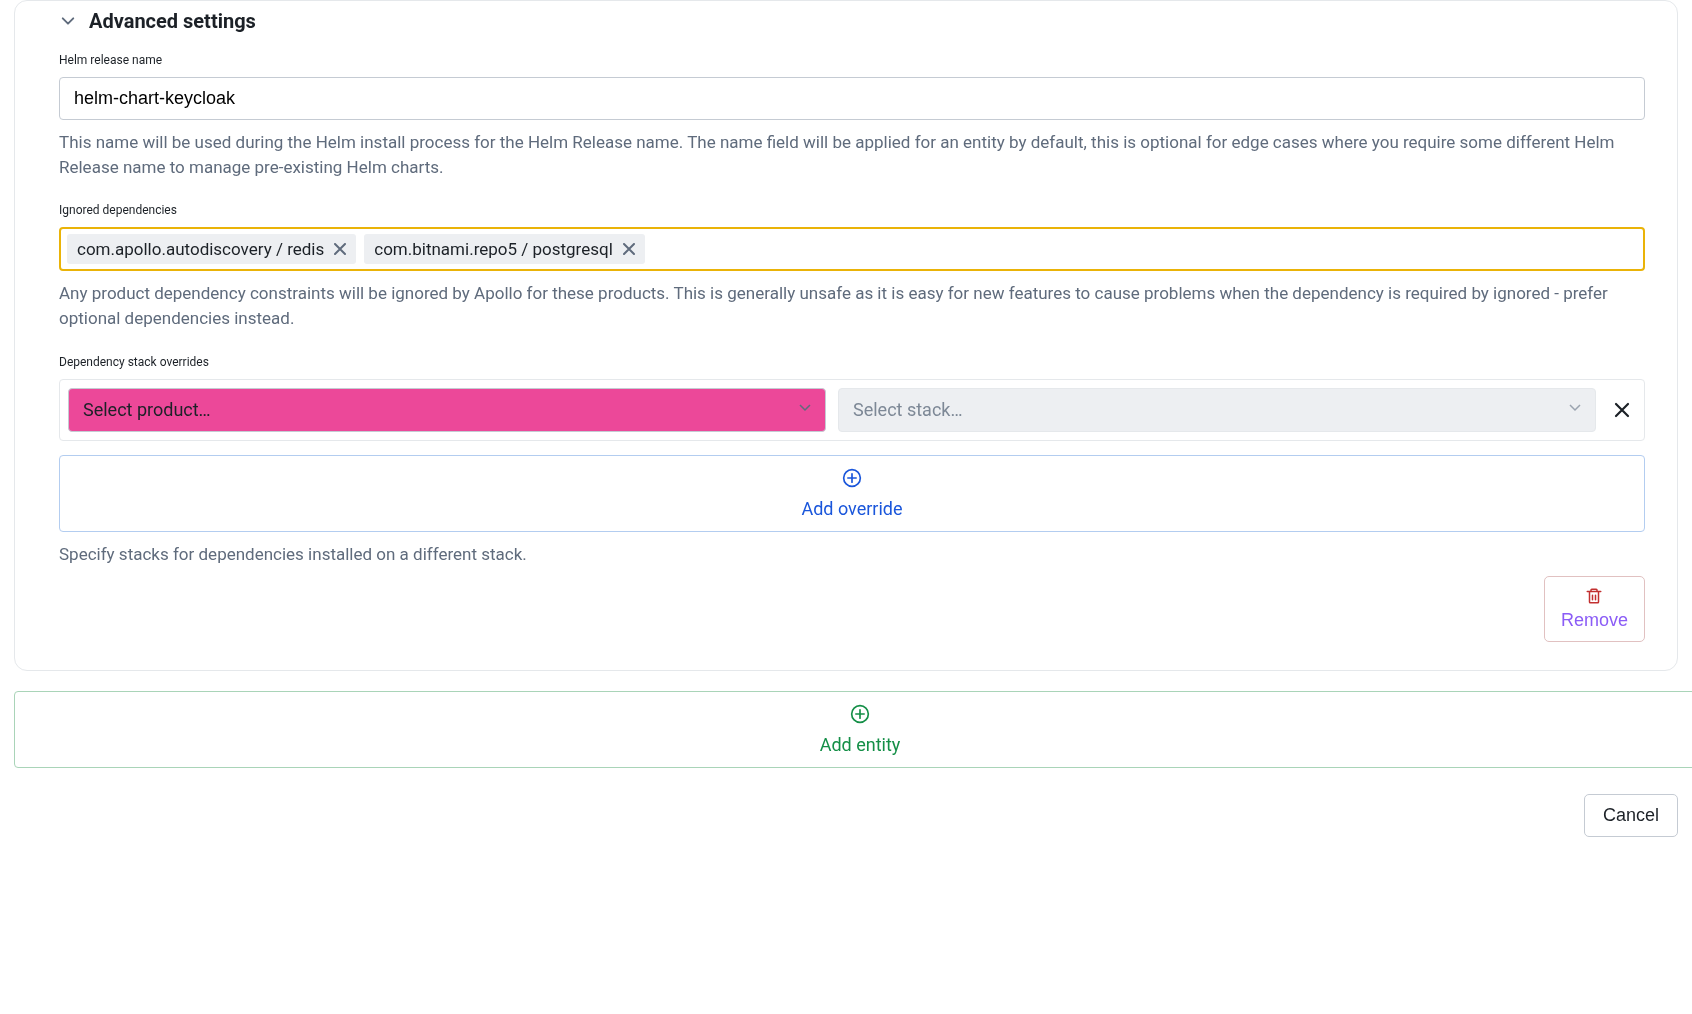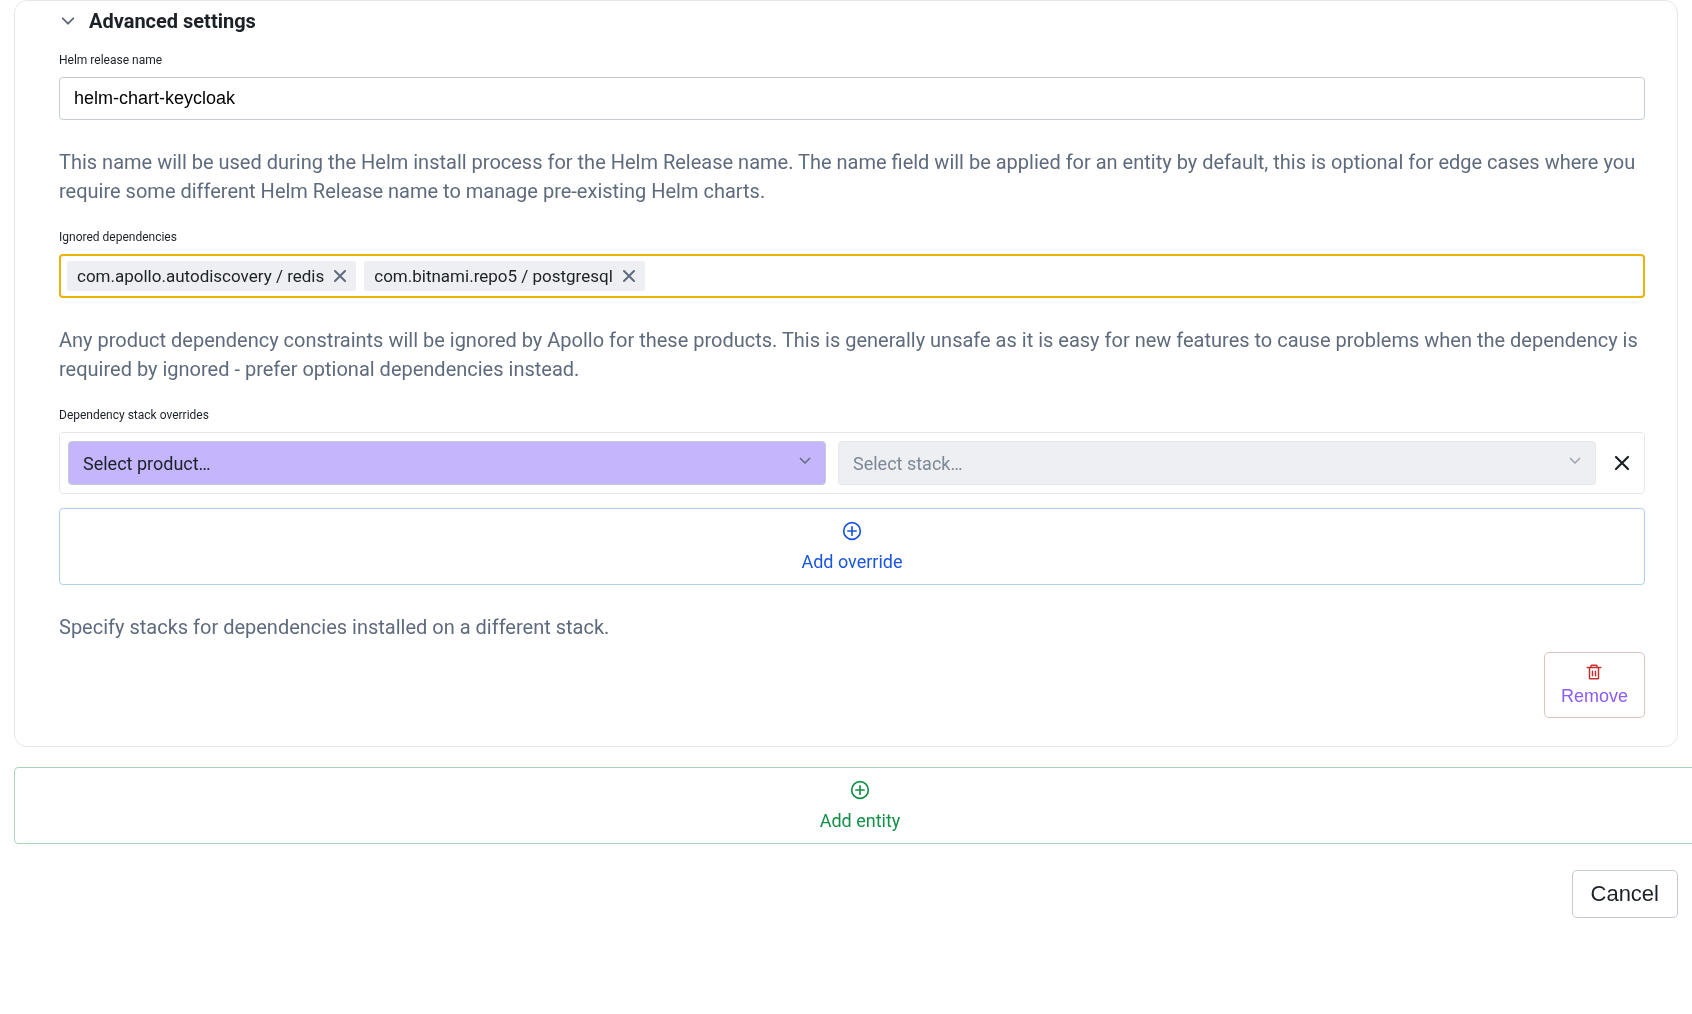--- a/index.html
+++ b/index.html
@@ -48,23 +48,23 @@
       width: 100%;
       padding: 10px 14px;
       font-size: 18px;
       border: 1px solid #c5cbd3;
       border-radius: 4px;
       background: #fff;
       color: #000000;
     }
     .help-text {
       color: #5f6b7c;
-      font-size: 20px;
+      font-size: 17px;
       line-height: 1.45;
-      margin-top: 28px;
+      margin-top: 10px;
     }
     .tag-input {
       width: 100%;
       min-height: 44px;
       border: 2px solid #eab308;
       border-radius: 4px;
       padding: 4px 6px;
       display: flex;
       align-items: center;
       gap: 8px;
@@ -107,21 +107,21 @@
       align-items: center;
       justify-content: space-between;
       padding: 10px 14px;
       border: 1px solid #c5cbd3;
       border-radius: 4px;
       font-size: 18px;
       cursor: pointer;
       min-height: 44px;
     }
     .select.product {
-      background: #c4b5fd;
+      background: #ec4899;
       color: #1c2127;
     }
     .select.stack {
       background: #edeff2;
       color: #7d8896;
       border-color: #e5e8eb;
     }
     .caret {
       width: 12px;
       height: 12px;
@@ -186,21 +186,21 @@
     .remove-btn svg { width: 18px; height: 18px; }
     .footer-actions {
       display: flex;
       justify-content: flex-end;
       gap: 14px;
       margin: 26px 14px 20px 14px;
     }
     .btn {
       padding: 10px 18px;
       border-radius: 5px;
-      font-size: 22px;
+      font-size: 18px;
       cursor: pointer;
       background: #fff;
       text-align: center;
     }
     .btn-secondary {
       border: 1px solid #c5cbd3;
       color: #1c2127;
     }
     .btn-primary {
       border: 1px solid #b3cdf0;

